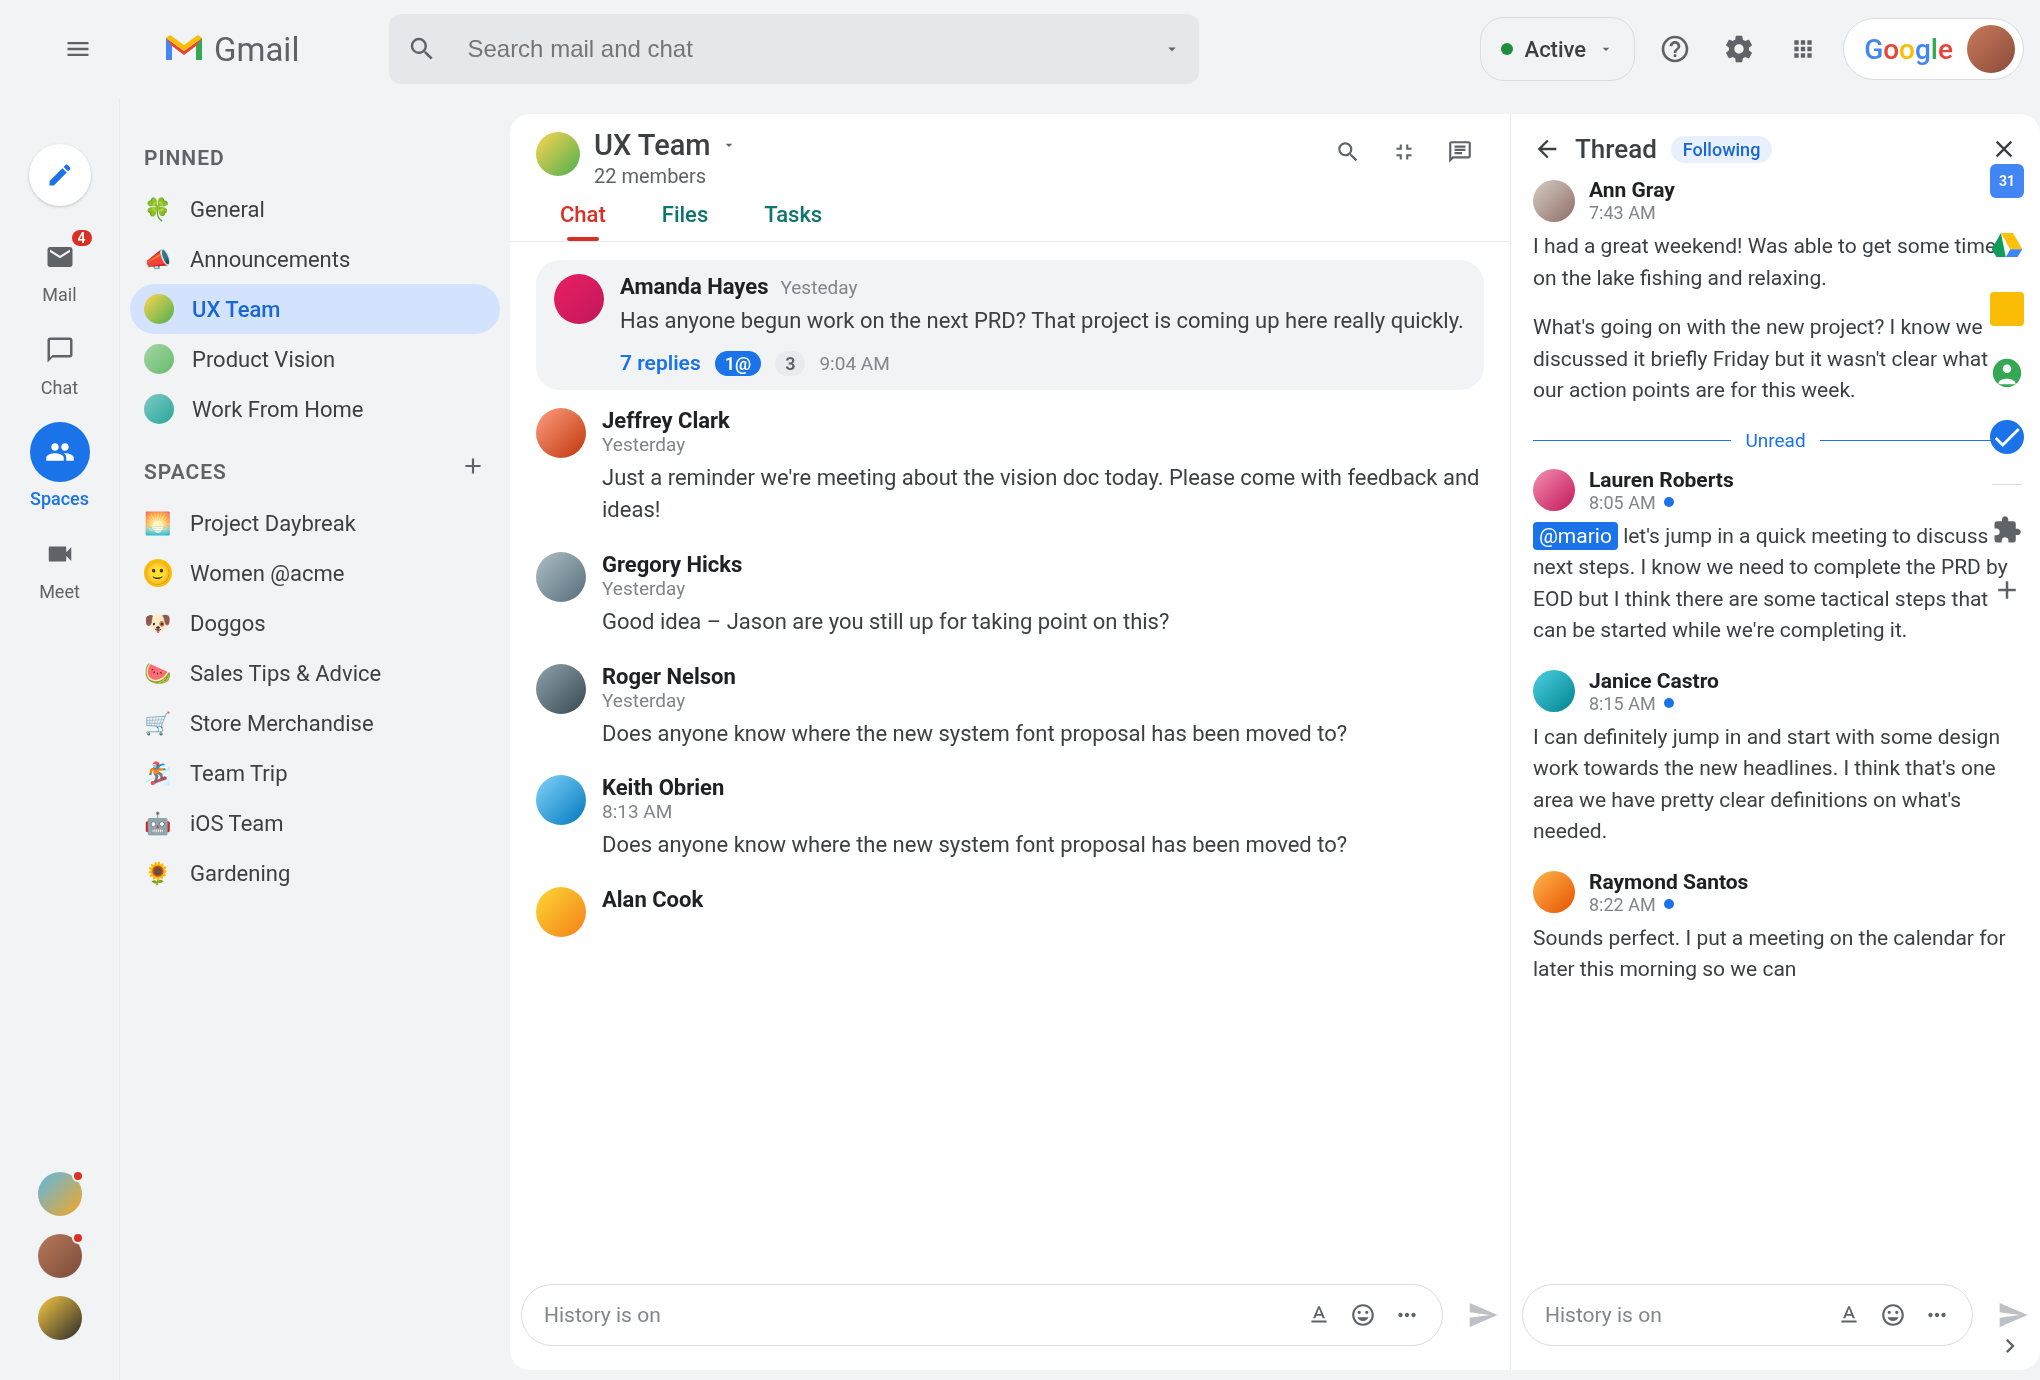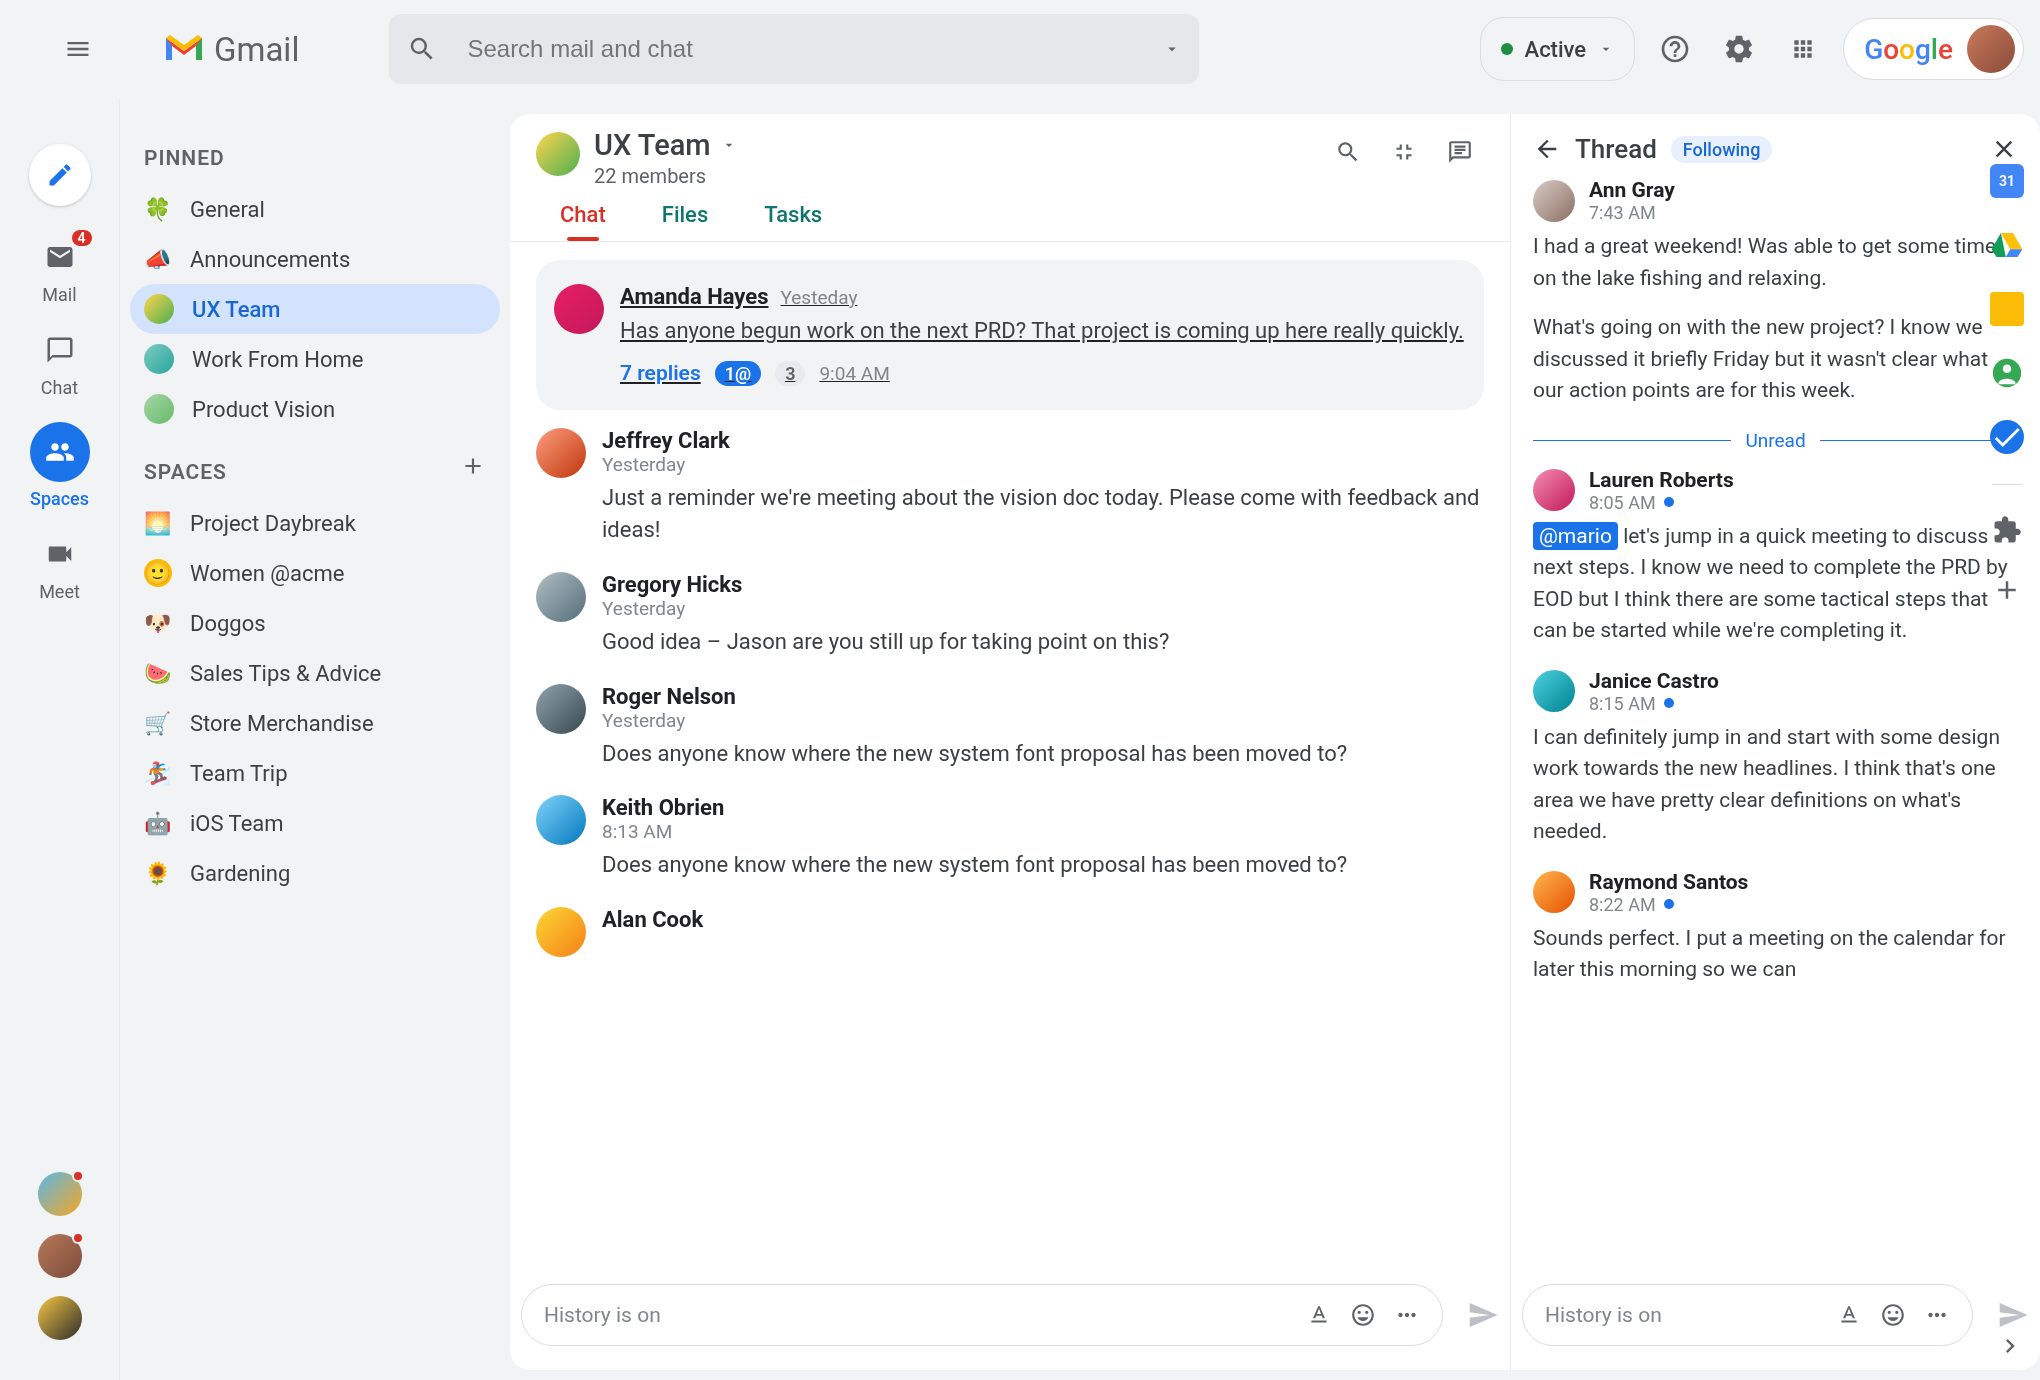--- a/index.html
+++ b/index.html
@@ -50,21 +50,21 @@
 .chat-header { padding: 14px 26px 0; display: flex; align-items: flex-start; gap: 14px; }
 .chat-header-avatar { width: 44px; height: 44px; border-radius: 50%; background: linear-gradient(135deg, #ffd54f, #4caf50); margin-top: 4px; }
 .chat-title { font-size: 29px; font-weight: 500; color: #3c4043; display: flex; align-items: center; gap: 10px; }
 .chat-sub { font-size: 20px; color: #5f6368; margin-top: 2px; }
 .chat-header-actions { margin-left: auto; display: flex; gap: 8px; }
 .tabs { display: flex; padding: 14px 50px 0; gap: 56px; border-bottom: 1px solid #e8eaed; }
 .tab { font-size: 22px; color: #0f766e; padding-bottom: 14px; cursor: pointer; font-weight: 500; position: relative; }
 .tab.active { color: #d93025; }
 .tab.active::after { content: ''; position: absolute; bottom: 0; left: 50%; transform: translateX(-50%); width: 32px; height: 4px; background: #d93025; border-radius: 2px; }
 .messages { flex: 1; overflow-y: auto; padding: 18px 26px; }
-.msg-card { border-radius: 24px; padding: 24px 18px; text-decoration: underline; }
+.msg-card { border-radius: 24px; padding: 14px 18px; }
 .msg-card.highlighted { background: #f1f3f4; }
 .msg-row { display: flex; gap: 16px; margin-bottom: 26px; }
 .msg-avatar { width: 50px; height: 50px; border-radius: 50%; flex-shrink: 0; }
 .msg-body { flex: 1; }
 .msg-head { display: flex; align-items: baseline; gap: 12px; }
 .msg-name { font-size: 22px; font-weight: 700; color: #202124; }
 .msg-time { font-size: 19px; color: #80868b; }
 .msg-text { font-size: 22px; color: #3c4043; margin-top: 6px; line-height: 1.45; }
 .reply-row { display: flex; align-items: center; gap: 14px; margin-top: 14px; }
 .reply-count { color: #1a73e8; font-weight: 600; font-size: 21px; }
@@ -218,26 +218,26 @@
       </div>
     <div class="side-item">
         <span class="side-emoji">📣</span>
         <span>Announcements</span>
       </div>
     <div class="side-item selected">
         <span class="side-avatar" style="background:linear-gradient(135deg,#ffd54f,#4caf50)"></span>
         <span>UX Team</span>
       </div>
     <div class="side-item">
+        <span class="side-avatar" style="background:linear-gradient(135deg,#a5d6a7,#66bb6a)"></span>
+        <span>Product Vision</span>
+      </div>
+    <div class="side-item">
         <span class="side-avatar" style="background:linear-gradient(135deg,#80cbc4,#26a69a)"></span>
         <span>Work From Home</span>
-      </div>
-    <div class="side-item">
-        <span class="side-avatar" style="background:linear-gradient(135deg,#a5d6a7,#66bb6a)"></span>
-        <span>Product Vision</span>
       </div>
 
     <div class="side-section-row">
       <div class="side-section-title">SPACES</div>
       <svg width="26" height="26" viewBox="0 0 24 24" style="margin-right:14px;cursor:pointer">
           <path fill="#5f6368" d="M19 13h-6v6h-2v-6H5v-2h6V5h2v6h6v2z"></path>
         </svg>
     </div>
     <div class="side-item">
         <span class="side-emoji">🌅</span>

